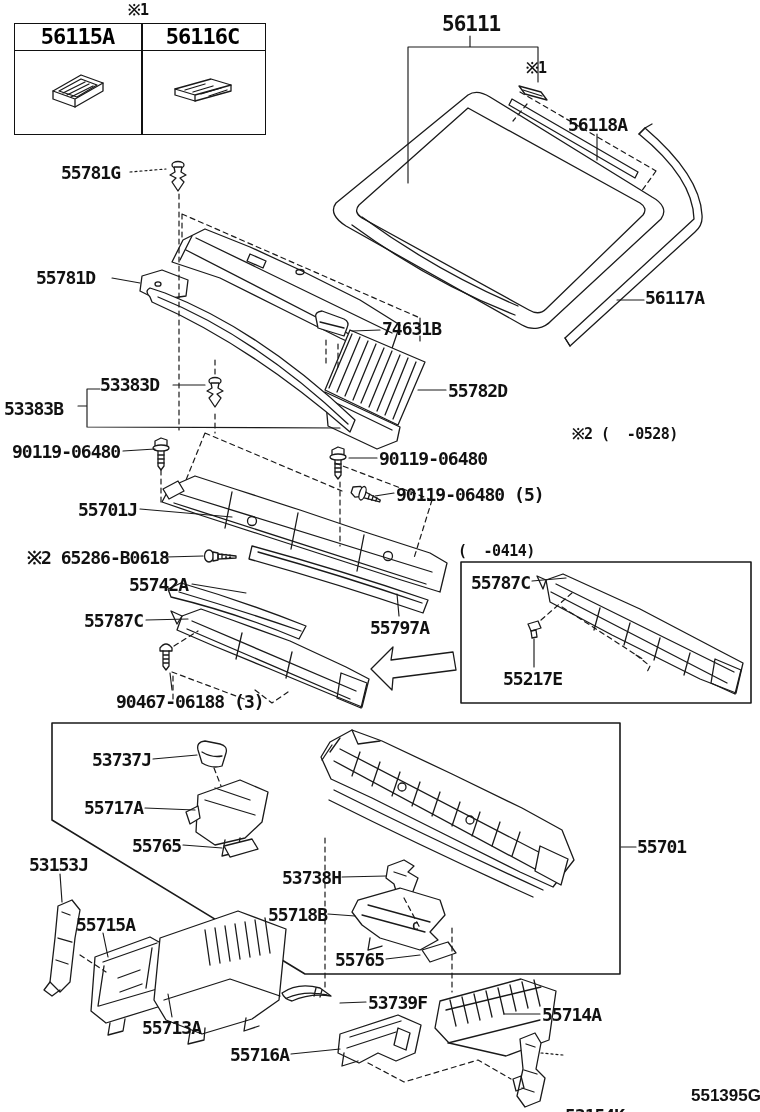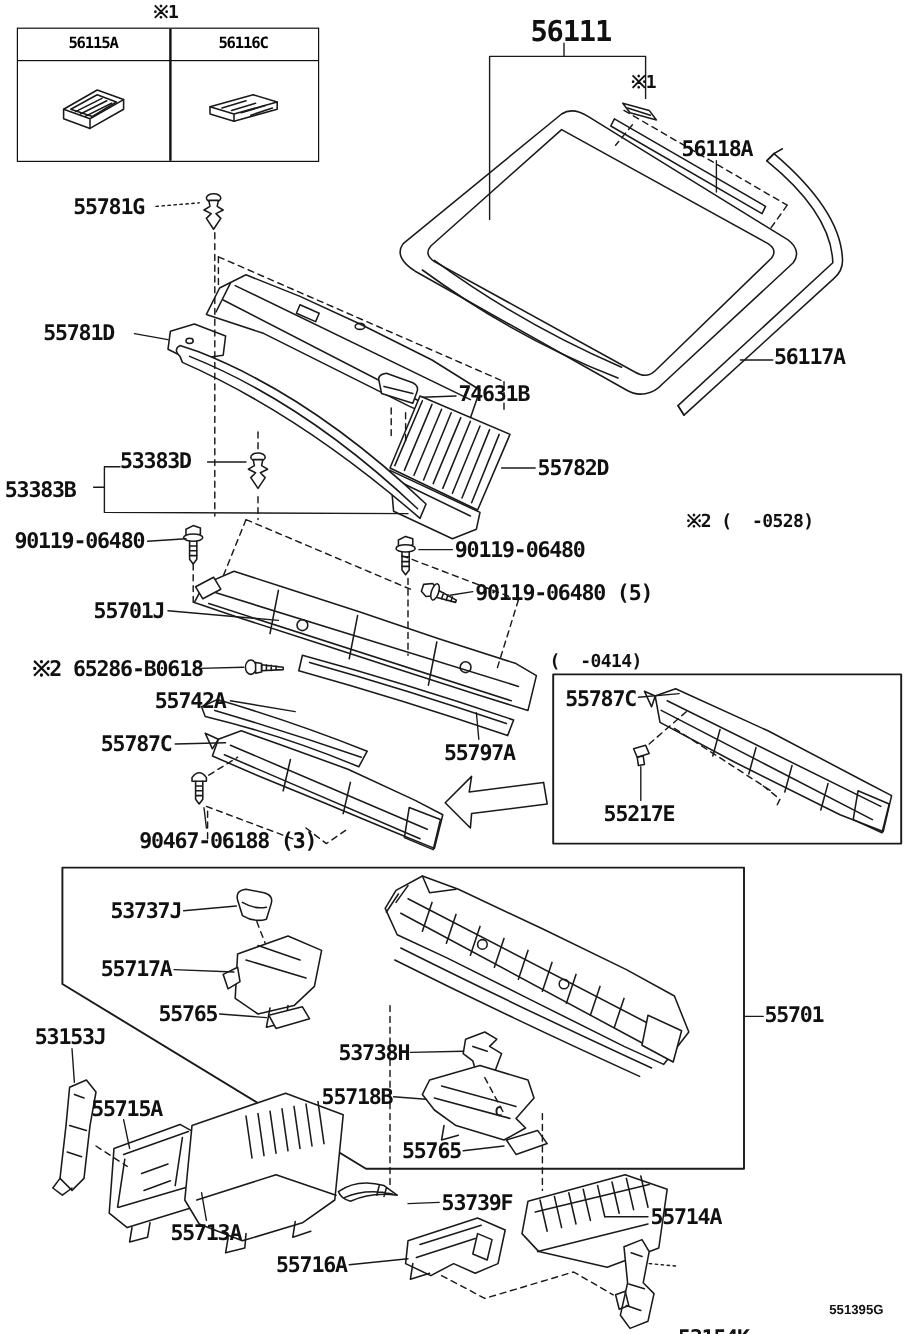--- a/index.html
+++ b/index.html
@@ -14,30 +14,30 @@
   }
   .art .wfill{fill:#ffffff;}
   .art .dash{stroke-dasharray:5 4;stroke-width:1.2;}
   .art .dot{stroke-dasharray:2 3;stroke-width:1.2;}
   .art .ld{stroke-width:1.15;}
   .art .bx{stroke-width:1.6;}
   .lbl{
     position:absolute;font-weight:bold;font-size:18px;letter-spacing:-1px;
     color:#111;white-space:pre;line-height:1;
   }
-  .lbl.big{font-size:24px;}
+  .lbl.big{font-size:21px;}
   .lbl.note{font-size:15px;letter-spacing:-0.5px;}
-  .code{font-family:"Liberation Sans",sans-serif;font-size:11px;font-weight:bold;letter-spacing:0;}
+  .code{font-family:"Liberation Sans",sans-serif;font-size:17px;font-weight:bold;letter-spacing:0;}
   .inset{
     position:absolute;left:14px;top:23px;width:252px;height:112px;
     border:1.7px solid #111;box-sizing:border-box;
   }
   .inset-head{display:flex;height:26px;border-bottom:1.7px solid #111;}
   .inset-head .cell{
-    flex:1;text-align:center;font-weight:bold;font-size:13px;letter-spacing:-1px;line-height:25px;
+    flex:1;text-align:center;font-weight:bold;font-size:22px;letter-spacing:-1px;line-height:25px;
   }
   .inset-divider{position:absolute;left:126px;top:0;bottom:0;width:1.7px;background:#111;}
   .mark{font:bold 11px "DejaVu Sans Mono",monospace;fill:#1a1a1a;stroke:none;}
 </style>
 </head>
 <body>
 
 <svg class="art" width="760" height="1112" viewBox="0 0 760 1112">
   <defs>
     <g id="pushpin">

